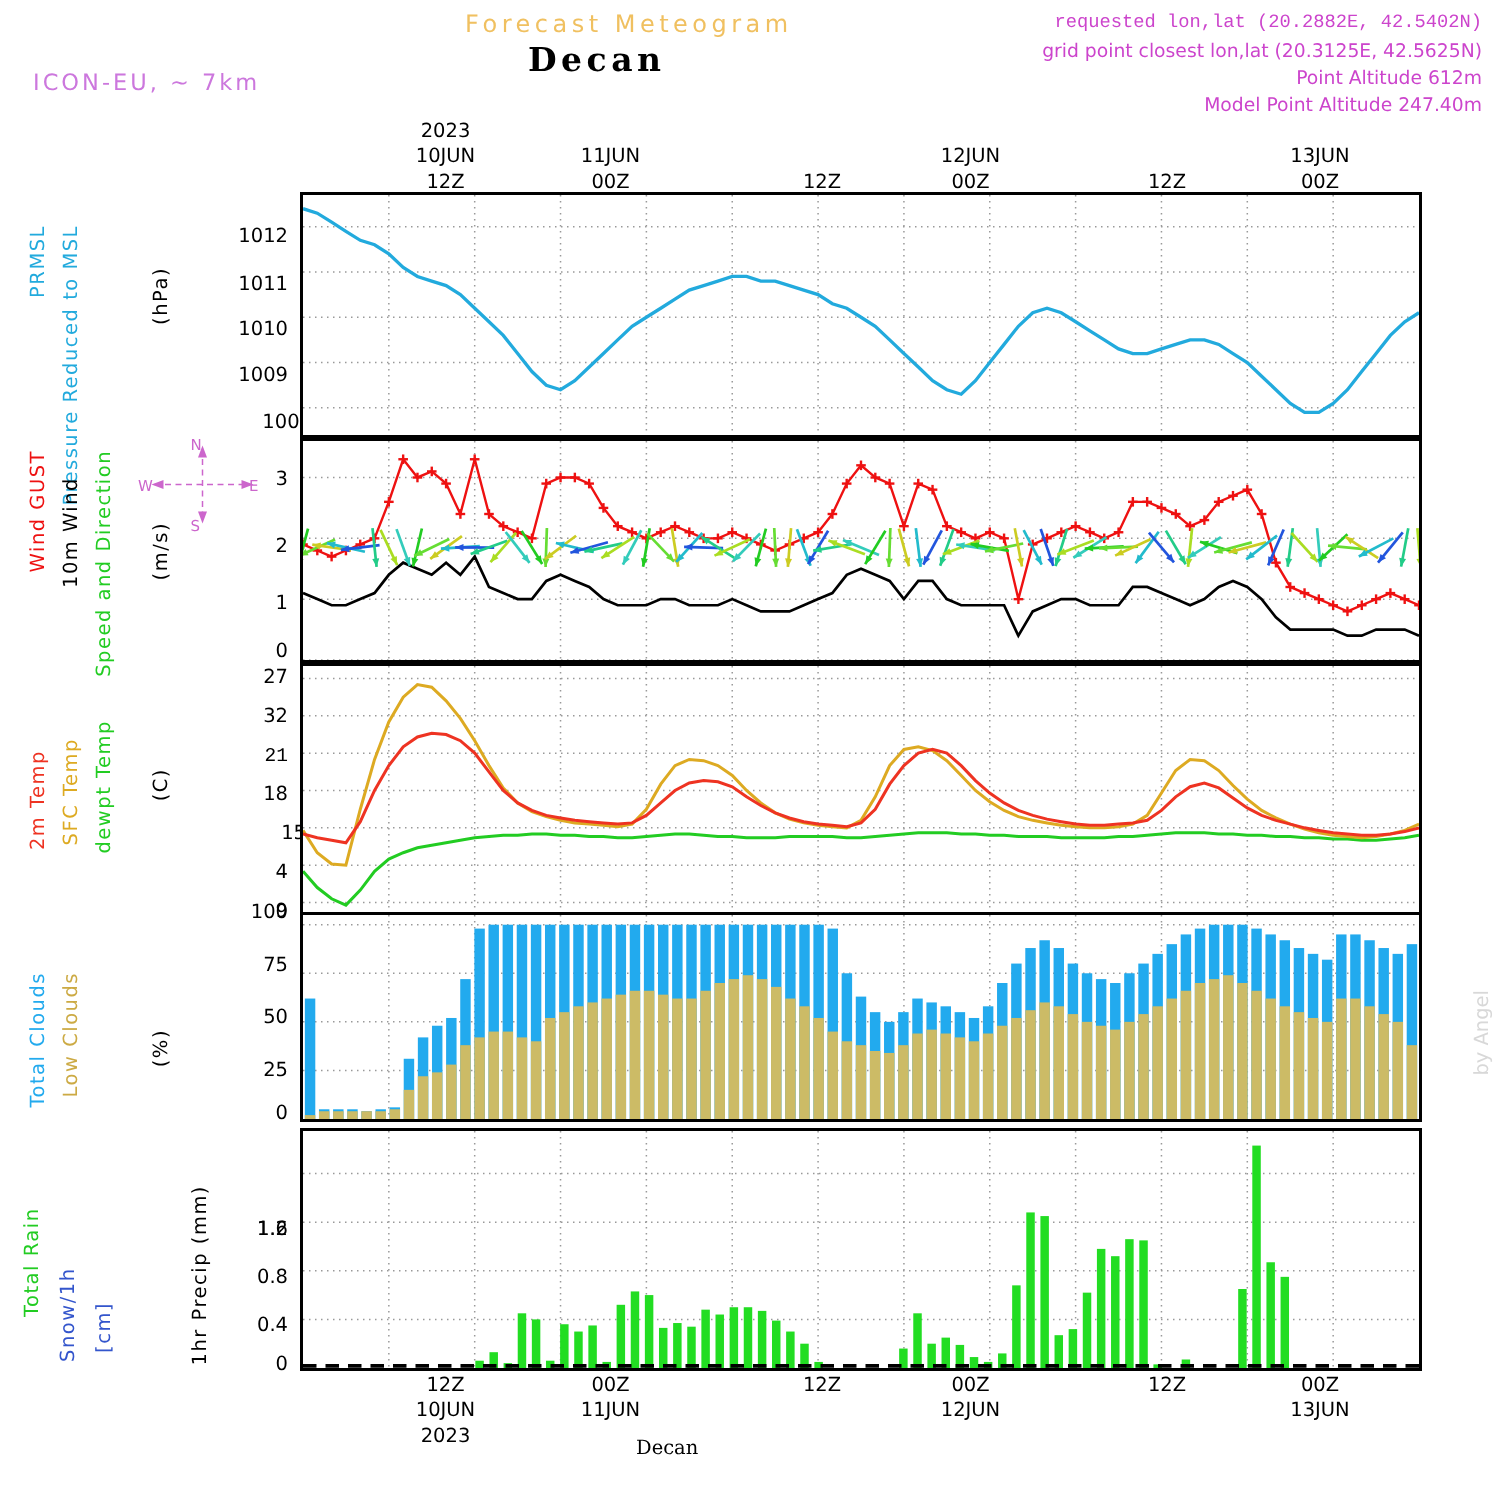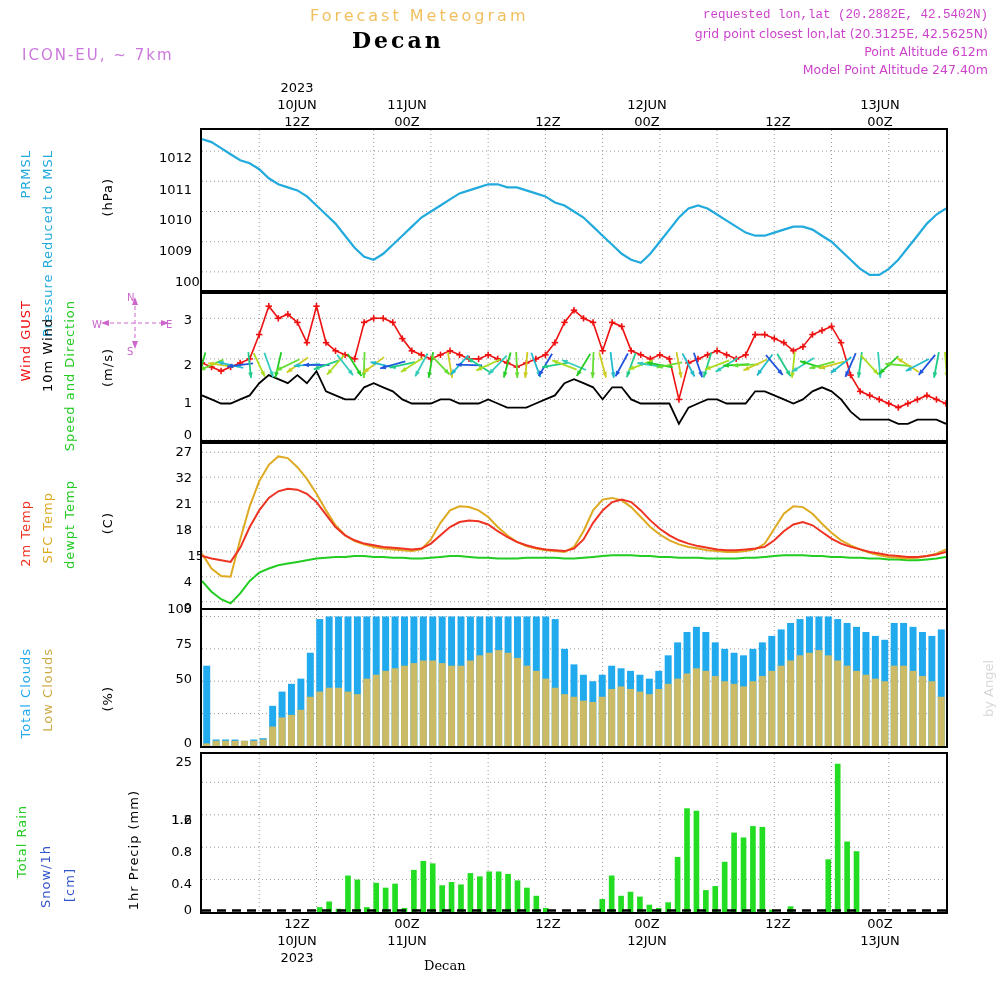--- a/index.html
+++ b/index.html
@@ -445,21 +445,21 @@
     </svg>
 </div>
 
 <div class="vlabel" style="left:18px;top:500px;color:#ee3322;">2m Temp</div>
 <div class="vlabel" style="left:40px;top:492px;color:#ddaa22;">SFC Temp</div>
 <div class="vlabel" style="left:62px;top:480px;color:#22cc22;">dewpt Temp</div>
 <div class="vlabel" style="left:100px;top:512px;color:#000;">(C)</div>
 
 <div class="ytick" style="left:140px;top:444px;width:52px;">27</div>
 <div class="ytick" style="left:140px;top:470px;width:52px;">32</div>
-<div class="ytick" style="left:140px;top:496px;width:52px;">21</div>
+<div class="ytick" style="left:140px;top:496px;width:52px;font-family:Liberation Mono, monospace;">21</div>
 <div class="ytick" style="left:140px;top:522px;width:52px;">18</div>
 <div class="ytick" style="left:152px;top:548px;width:52px;text-align:right;">15</div>
 <div class="ytick" style="left:140px;top:574px;width:52px;">4</div>
 <div class="ytick" style="left:140px;top:600px;width:52px;">9</div>
 
 <div class="panel" id="panel-temp" style="left:200px;top:442px;width:748px;height:170px;">
   <svg id="svg-temp" width="744" height="166" viewBox="0 0 744 166">
       <line x1="57.23076923076923" y1="0" x2="57.23076923076923" y2="166" stroke="#999" stroke-width="1" stroke-dasharray="1,3"></line>
       <line x1="114.46153846153847" y1="0" x2="114.46153846153847" y2="166" stroke="#999" stroke-width="1" stroke-dasharray="1,3"></line>
       <line x1="171.69230769230768" y1="0" x2="171.69230769230768" y2="166" stroke="#999" stroke-width="1" stroke-dasharray="1,3"></line>
@@ -485,21 +485,21 @@
     </svg>
 </div>
 
 <div class="vlabel" style="left:18px;top:648px;color:#22aaee;">Total Clouds</div>
 <div class="vlabel" style="left:40px;top:648px;color:#ccaa44;">Low Clouds</div>
 <div class="vlabel" style="left:100px;top:686px;color:#000;">(%)</div>
 
 <div class="ytick" style="left:140px;top:601px;width:52px;">100</div>
 <div class="ytick" style="left:140px;top:636px;width:52px;">75</div>
 <div class="ytick" style="left:140px;top:671px;width:52px;">50</div>
-<div class="ytick" style="left:140px;top:706px;width:52px;margin-top:48px;">25</div>
+<div class="ytick" style="left:140px;top:706px;width:52px;">25</div>
 <div class="ytick" style="left:140px;top:735px;width:52px;">0</div>
 
 <div class="panel" id="panel-clouds" style="left:200px;top:608px;width:748px;height:140px;">
   <svg id="svg-clouds" width="744" height="136" viewBox="0 0 744 136">
       <line x1="57.23076923076923" y1="0" x2="57.23076923076923" y2="136" stroke="#999" stroke-width="1" stroke-dasharray="1,3"></line>
       <line x1="114.46153846153847" y1="0" x2="114.46153846153847" y2="136" stroke="#999" stroke-width="1" stroke-dasharray="1,3"></line>
       <line x1="171.69230769230768" y1="0" x2="171.69230769230768" y2="136" stroke="#999" stroke-width="1" stroke-dasharray="1,3"></line>
       <line x1="228.92307692307693" y1="0" x2="228.92307692307693" y2="136" stroke="#999" stroke-width="1" stroke-dasharray="1,3"></line>
       <line x1="286.15384615384613" y1="0" x2="286.15384615384613" y2="136" stroke="#999" stroke-width="1" stroke-dasharray="1,3"></line>
       <line x1="343.38461538461536" y1="0" x2="343.38461538461536" y2="136" stroke="#999" stroke-width="1" stroke-dasharray="1,3"></line>

